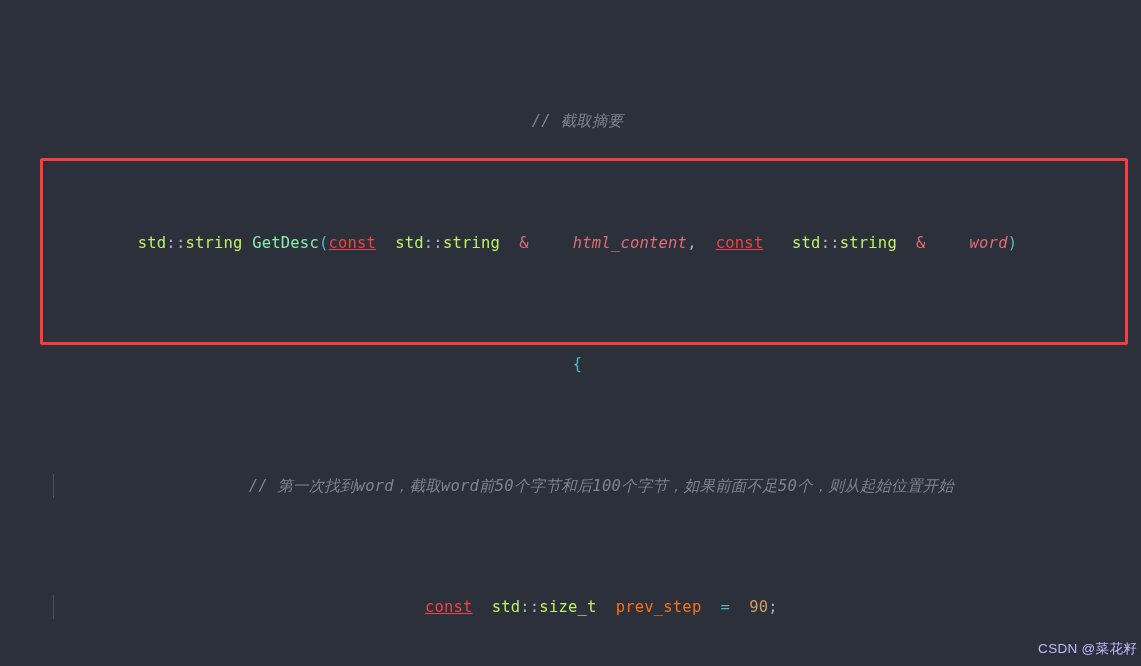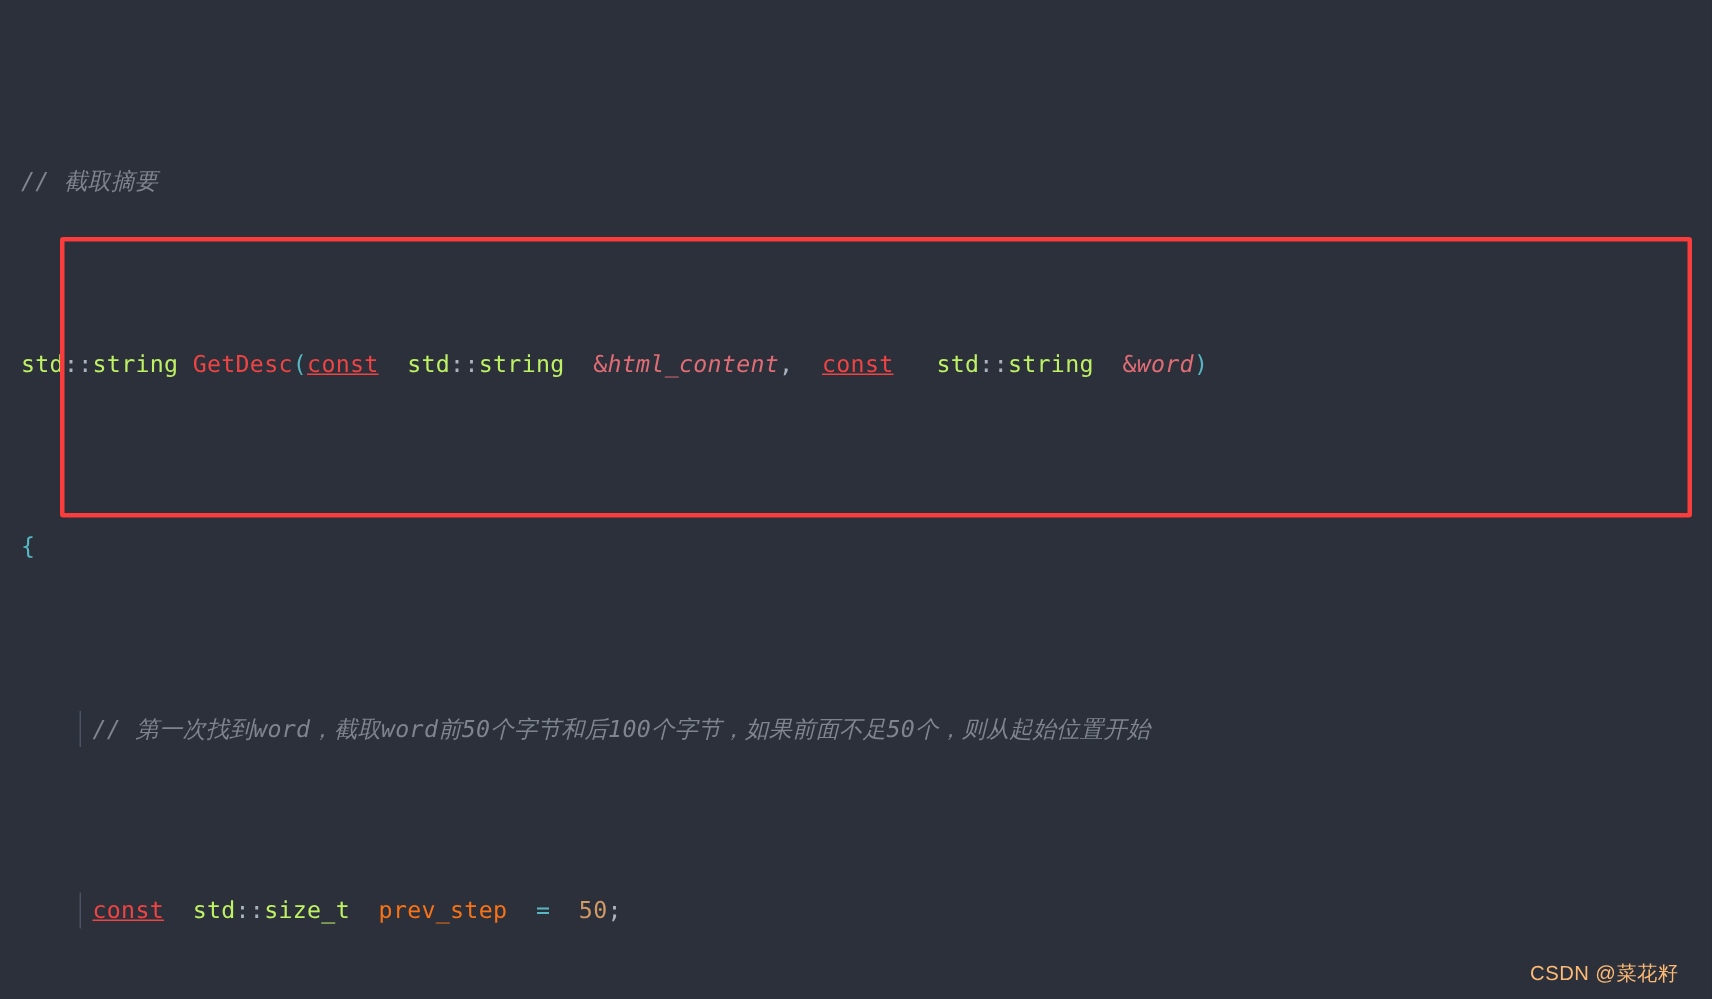--- a/index.html
+++ b/index.html
@@ -13,20 +13,21 @@
     overflow: hidden;
     font-family: "DejaVu Sans Mono", "Liberation Mono", monospace;
   }
 
   #editor {
     position: relative;
     width: 1141px;
     height: 666px;
     background: #2b303b;
     overflow: hidden;
+    text-align: center;
   }
 
   
   #code {
     position: absolute;
     left: 0;
     top: 12px;
     width: 1141px;
     font-size: 15.5px;
     line-height: 24.3px;
@@ -47,45 +48,45 @@
     top: 0;
     width: 1px;
     height: 24.3px;
     background: #4b5263;
   }
 
   
   .kw       { color: #ef4444; text-decoration: underline; }   
   .type     { color: #bef264; }   
   .colons   { color: #abb2bf; }   
-  .fn       { color: #ef4444; }   
+  .fn       { color: #86efac; }   
   .var      { color: #f97316; }   
-  .param    { color: #e06c75; font-style: italic; }  
+  .param    { color: #e06c75; font-style: italic; margin-left: 44px; }  
   .num      { color: #d19a66; }   
   .op       { color: #56b6c2; }   
   .punc     { color: #abb2bf; }
   .paren3   { color: #56b6c2; }
   .cmt      { color: #7f848e; font-style: italic; }
   .amp      { color: #e06c75; }
 
   
   #highlight-box {
     position: absolute;
     border: 3px solid #fa3c3c;
     border-radius: 2px;
     box-sizing: border-box;
     pointer-events: none;
   }
 
   
   #watermark {
     position: absolute;
-    right: 22px;
+    right: 4px;
     bottom: 8px;
-    color: #fdba74;
+    color: #c4b5fd;
     font-family: "Liberation Sans", sans-serif;
     font-size: 13.5px;
     letter-spacing: 0.3px;
   }
 </style>
 </head>
 <body>
 
 <div id="editor" style="background: rgb(43, 48, 59);">
 
@@ -97,21 +98,21 @@
     
     <div class="ln"><span class="type">std</span><span class="colons">::</span><span class="type">string</span> <span class="fn">GetDesc</span><span class="paren3">(</span><span class="kw">const</span>  <span class="type">std</span><span class="colons">::</span><span class="type">string</span>  <span class="amp">&amp;</span><span class="param">html_content</span><span class="punc">,</span>  <span class="kw">const</span>   <span class="type">std</span><span class="colons">::</span><span class="type">string</span>  <span class="amp">&amp;</span><span class="param">word</span><span class="paren3">)</span></div>
 
     
     <div class="ln"><span class="op">{</span></div>
 
     
     <div class="ln"><span class="guide" style="left:53px;"></span>     <span class="cmt">// 第一次找到word，截取word前50个字节和后100个字节，如果前面不足50个，则从起始位置开始</span></div>
 
     
-    <div class="ln"><span class="guide" style="left:53px;"></span>     <span class="kw">const</span>  <span class="type">std</span><span class="colons">::</span><span class="type">size_t</span>  <span class="var">prev_step</span>  <span class="op">=</span>  <span class="num">50</span><span class="punc">;</span></div>
+    <div class="ln"><span class="guide" style="left:53px;"></span>     <span class="kw">const</span>  <span class="type">std</span><span class="colons">::</span><span class="type">size_t</span>  <span class="var">prev_step</span>  <span class="op">=</span>  <span class="num">90</span><span class="punc">;</span></div>
 
     
     
 
     
     
 
     
     
 

